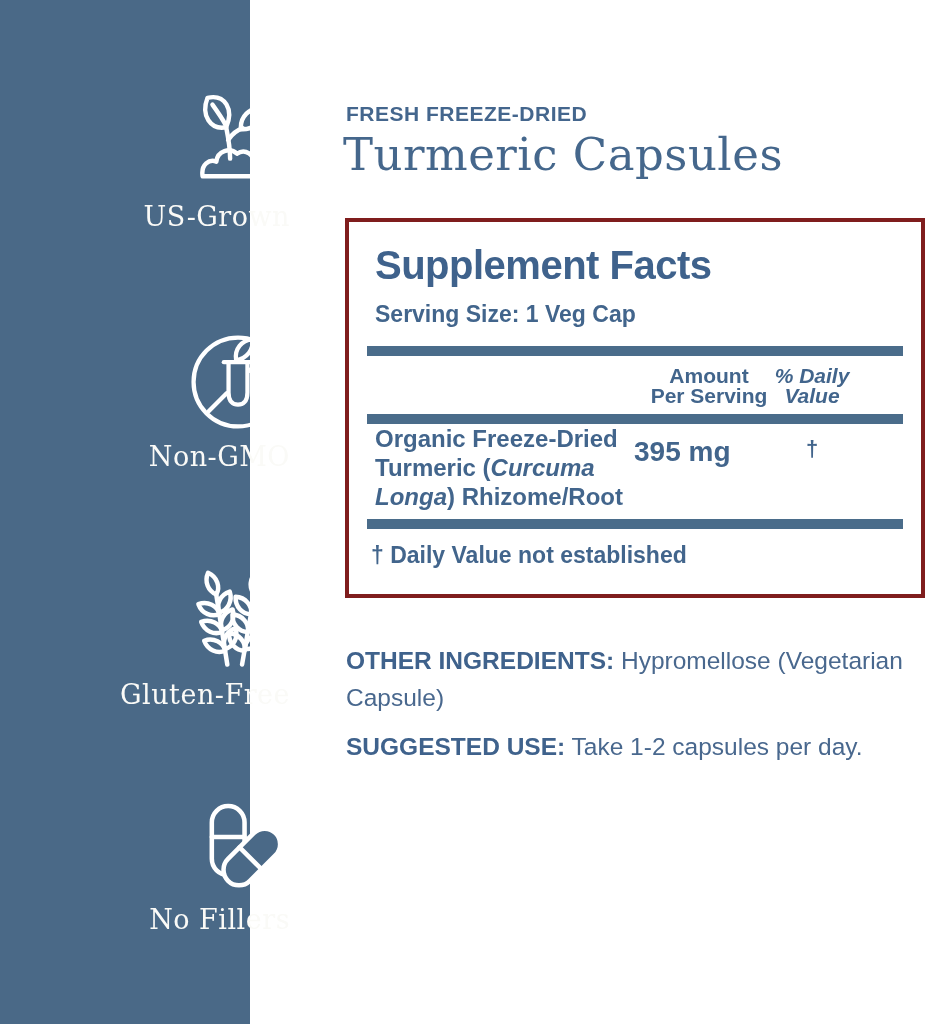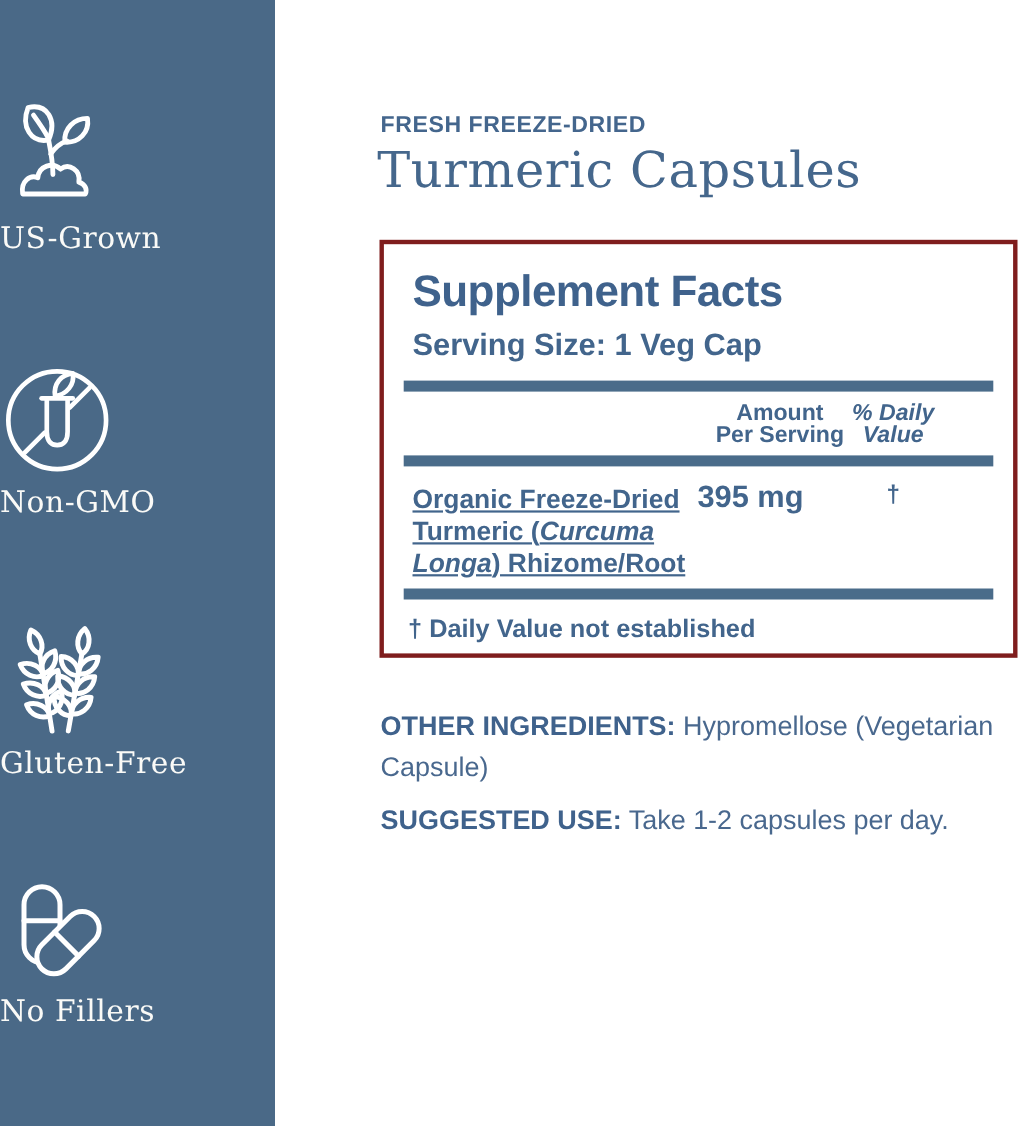--- a/index.html
+++ b/index.html
@@ -2,48 +2,48 @@
 <html><head>
 <meta charset="utf-8">
 <style>
   html,body{margin:0;padding:0;background:#ffffff;}
   .page{
     position:relative;width:928px;height:1024px;overflow:hidden;background:#ffffff;
     font-family:"Liberation Sans",sans-serif;color:#42658c;
   }
   
   .sidebar{position:absolute;left:0;top:0;width:250px;height:1024px;background:#4a6987;}
-  .feature{position:absolute;left:0;width:290px;display:flex;flex-direction:column;align-items:flex-start;}
+  .feature{position:absolute;left:0;width:290px;display:flex;flex-direction:column;align-items:flex-end;}
   .feature svg{display:block;}
   .feature-label{
     margin-top:7px;font-family:"DejaVu Serif","Liberation Serif",serif;
     font-size:27px;color:#fafaf7;letter-spacing:.5px;
   }
   .f1{top:86px;} .f2{top:330px;} .f3{top:560px;} .f4{top:797px;}
   
   .eyebrow{position:absolute;left:346px;top:102px;font-size:21px;font-weight:bold;letter-spacing:.5px;color:#44668d;}
   .title{
     position:absolute;left:343px;top:128px;margin:0;
     font-family:"DejaVu Serif","Liberation Serif",serif;font-weight:normal;
     font-size:45px;color:#45678c;letter-spacing:.5px;
   }
   
   .facts-box{
     position:absolute;left:345px;top:218px;width:580px;height:380px;
     border:4px solid #7f1d1d;box-sizing:border-box;padding:14px 18px 0 18px;
   }
   .sf-title{margin:6px 0 0 8px;font-size:40px;line-height:46px;font-weight:bold;color:#3f628c;letter-spacing:-.5px;}
-  .sf-serving{margin:12px 0 0 8px;font-size:28px;line-height:28px;font-weight:bold;}
+  .sf-serving{margin:12px 0 0 8px;font-size:23px;line-height:28px;font-weight:bold;}
   .rule{height:10px;background:#4a6c8a;}
   .r1{margin-top:18px;}
   .sf-header{position:relative;height:58px;font-size:21px;line-height:20px;font-weight:bold;}
   .sf-header .col{position:absolute;top:10px;text-align:center;}
   .col-amount{left:267px;width:150px;}
   .col-dv{left:385px;width:120px;font-style:italic;}
-  .sf-row{position:relative;padding:16px 0 8px 0;min-height:87px;text-decoration:underline;}
+  .sf-row{position:relative;padding:0 0 8px 0;min-height:87px;}
   .ing-name{margin-left:8px;width:290px;font-size:24px;line-height:29px;font-weight:bold;}
   .ing-name .it{font-style:italic;}
   .ing-amount{position:absolute;left:267px;top:12px;width:150px;text-align:left;font-size:28px;font-weight:bold;}
   .ing-dv{position:absolute;left:385px;top:12px;width:120px;text-align:center;font-size:22px;font-weight:bold;}
   .footnote{margin:12px 0 0 4px;font-size:23px;line-height:28px;font-weight:bold;}
   
   .para{position:absolute;left:346px;width:578px;margin:0;font-size:24.5px;line-height:37px;color:#49688e;}
   .para strong{color:#3f628c;}
   .p-other{top:642px;}
   .p-use{top:728px;}

